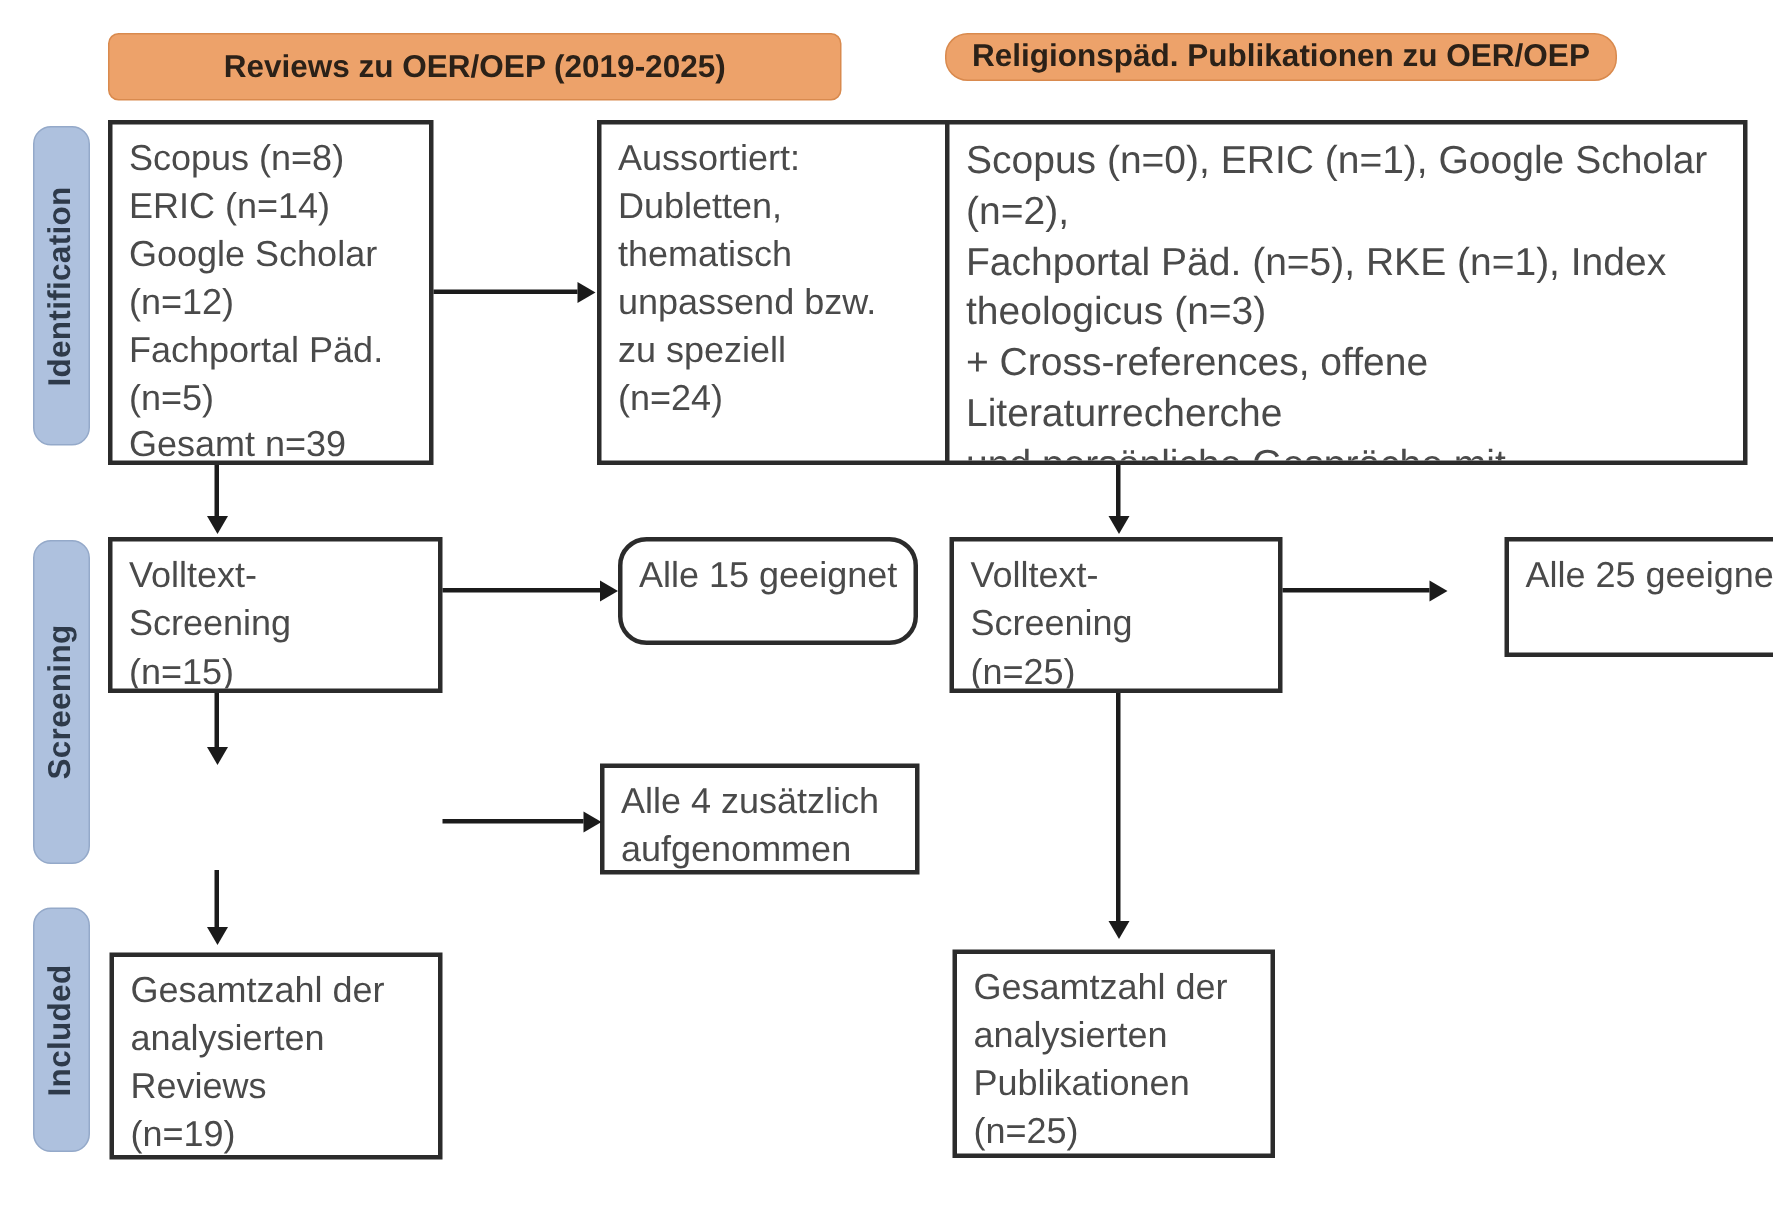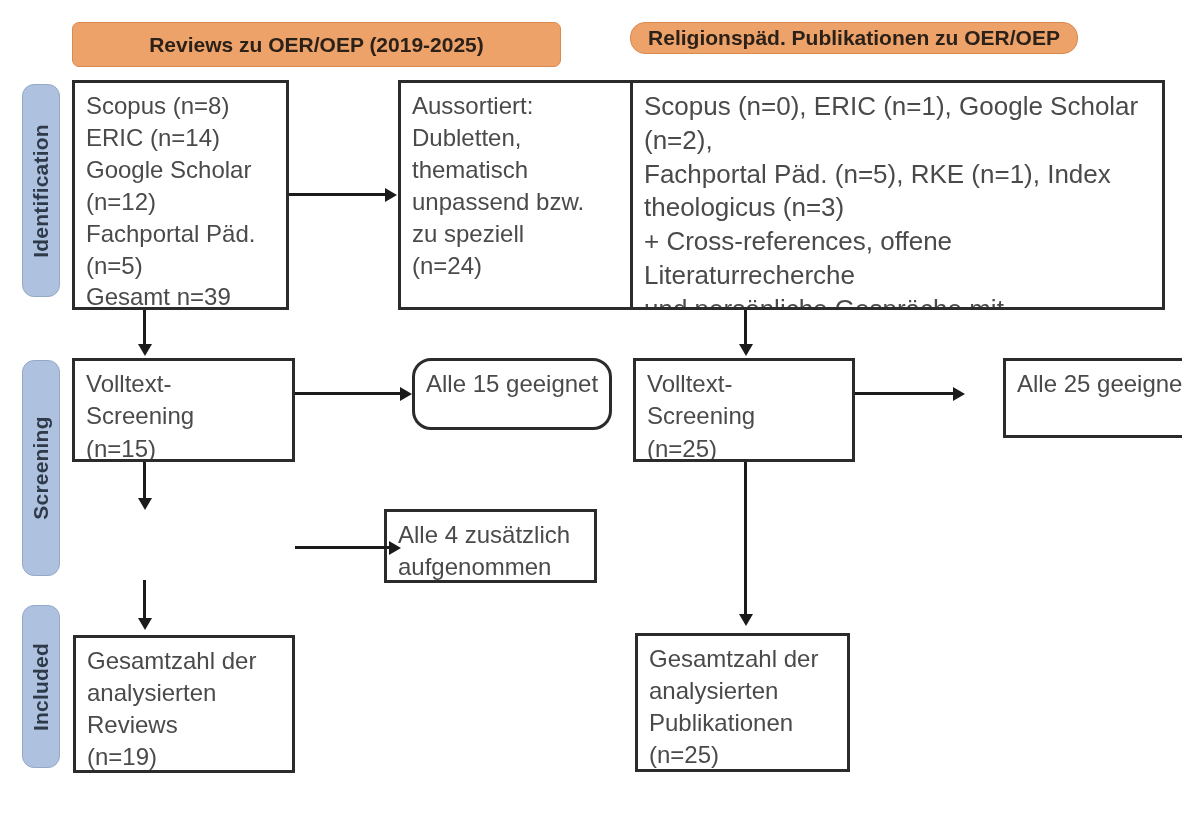--- a/index.html
+++ b/index.html
@@ -144,21 +144,21 @@
 
   <div class="box" style="left:412px; top:358px; width:200px; height:72px;border-radius:19px;">Alle 15 geeignet</div>
 
   <div class="conn h" style="left:295px; top:392px; width:105px;"></div>
   <div class="arrowhead right" style="left:400px; top:387px;"></div>
 
   <div class="conn v" style="left:143px; top:462px; width:3px; height:38px;"></div>
   <div class="arrowhead down" style="left:138px; top:498px;"></div>
 
 
-  <div class="box" style="left:384px; top:509px; width:213px; height:74px;">Alle 4 zusätzlich
+  <div class="box" style="left:400px; top:509px; width:213px; height:74px;">Alle 4 zusätzlich
 aufgenommen</div>
 
   <div class="conn h" style="left:295px; top:546px; width:94px;"></div>
   <div class="arrowhead right" style="left:389px; top:541px;"></div>
 
   <div class="conn v" style="left:143px; top:580px; width:3px; height:40px;"></div>
   <div class="arrowhead down" style="left:138px; top:618px;"></div>
 
   <div class="box" style="left:73px; top:635px; width:222px; height:138px;">Gesamtzahl der
 analysierten

